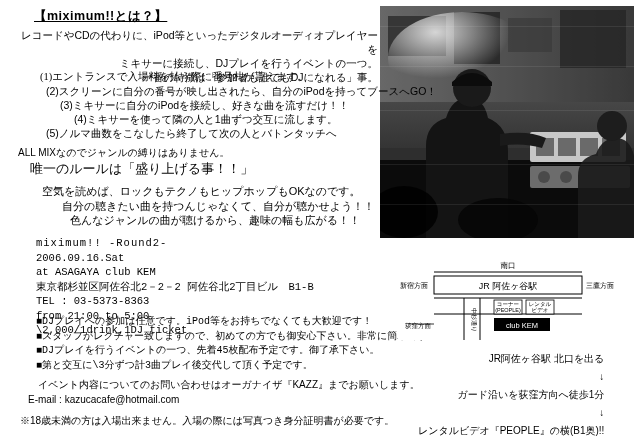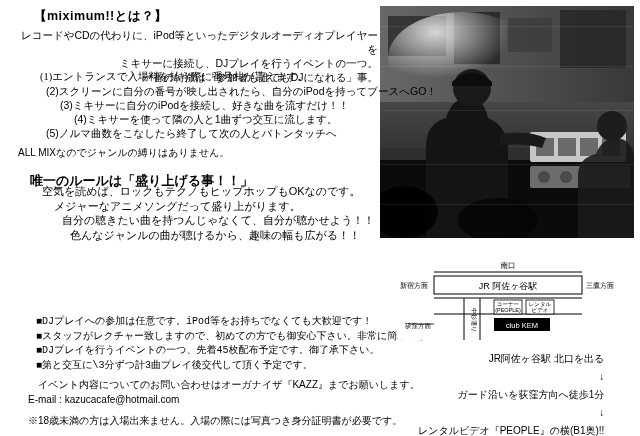--- a/index.html
+++ b/index.html
@@ -35,20 +35,21 @@
 
   
   .title-box {
     position: absolute;
     left: 34px;
     top: 8px;
     font-size: 12.5px;
     font-weight: bold;
     letter-spacing: 0.5px;
     white-space: nowrap;
+    text-decoration: underline;
   }
   .intro {
     position: absolute;
     left: 18px;
     top: 28px;
     width: 360px;
     font-size: 10.5px;
     line-height: 14px;
     white-space: pre-wrap;
     text-align: right;
@@ -71,23 +72,23 @@
   .allmix {
     position: absolute;
     left: 18px;
     top: 146px;
     font-size: 10px;
     white-space: nowrap;
   }
   .rule-title {
     position: absolute;
     left: 30px;
-    top: 172px;
+    top: 160px;
     font-size: 13px;
-    font-weight: bold;
+    font-weight: normal;
     white-space: nowrap;
   }
   .rule-body {
     position: absolute;
     left: 18px;
     top: 184px;
     width: 370px;
     font-size: 11px;
     line-height: 14.5px;
   }
@@ -125,21 +126,21 @@
     left: 28px;
     top: 378px;
     font-size: 10px;
     line-height: 14.5px;
   }
   .contact div { white-space: nowrap; }
   .contact .c-indent { padding-left: 10px; }
 
   .footnote {
     position: absolute;
-    left: 28px;
+    left: 20px;
     top: 414px;
     font-size: 10px;
     white-space: nowrap;
   }
 
   
   .map {
     position: absolute;
     left: 398px;
     top: 258px;
@@ -238,25 +239,33 @@
     <div class="n3">(3)ミキサーに自分のiPodを接続し、好きな曲を流すだけ！！</div>
     <div class="n4">(4)ミキサーを使って隣の人と1曲ずつ交互に流します。</div>
     <div class="n5">(5)ノルマ曲数をこなしたら終了して次の人とバトンタッチへ</div>
   </div>
 
   <div class="allmix">ALL MIXなのでジャンルの縛りはありません。</div>
 
   <div class="rule-title">唯一のルールは「盛り上げる事！！」</div>
   <div class="rule-body">
     <div class="r1">空気を読めば、ロックもテクノもヒップホップもOKなのです。</div>
-    <div class="r2">メジャーなアニメソングだって盛り上がります。</div>
     <div class="r3">自分の聴きたい曲を持つんじゃなくて、自分が聴かせよう！！</div>
     <div class="r4">色んなジャンルの曲が聴けるから、趣味の幅も広がる！！</div>
   </div>
 
+  <div class="event">
+    <div class="ev-title">miximum!! -Round2-</div>
+    <div>2006.09.16.Sat</div>
+    <div>at ASAGAYA club KEM</div>
+    <div>東京都杉並区阿佐谷北2－2－2 阿佐谷北2丁目ビル　B1-B</div>
+    <div>TEL : 03-5373-8363</div>
+    <div>from 21:00 to 5:00</div>
+    <div>\2,000/1drink,1DJ ticket</div>
+  </div>
 
   <div class="notes">
     <div>■DJプレイへの参加は任意です。iPod等をお持ちでなくても大歓迎です！</div>
     <div>■スタッフがレクチャー致しますので、初めての方でも御安心下さい。非常に簡単です！</div>
     <div>■DJプレイを行うイベントの一つ、先着45枚配布予定です。御了承下さい。</div>
     <div>■第と交互に\3分ずつ計3曲プレイ後交代して頂く予定です。</div>
   </div>
 
   <div class="contact">
     <div class="c-indent">イベント内容についてのお問い合わせはオーガナイザ『KAZZ』までお願いします。</div>

